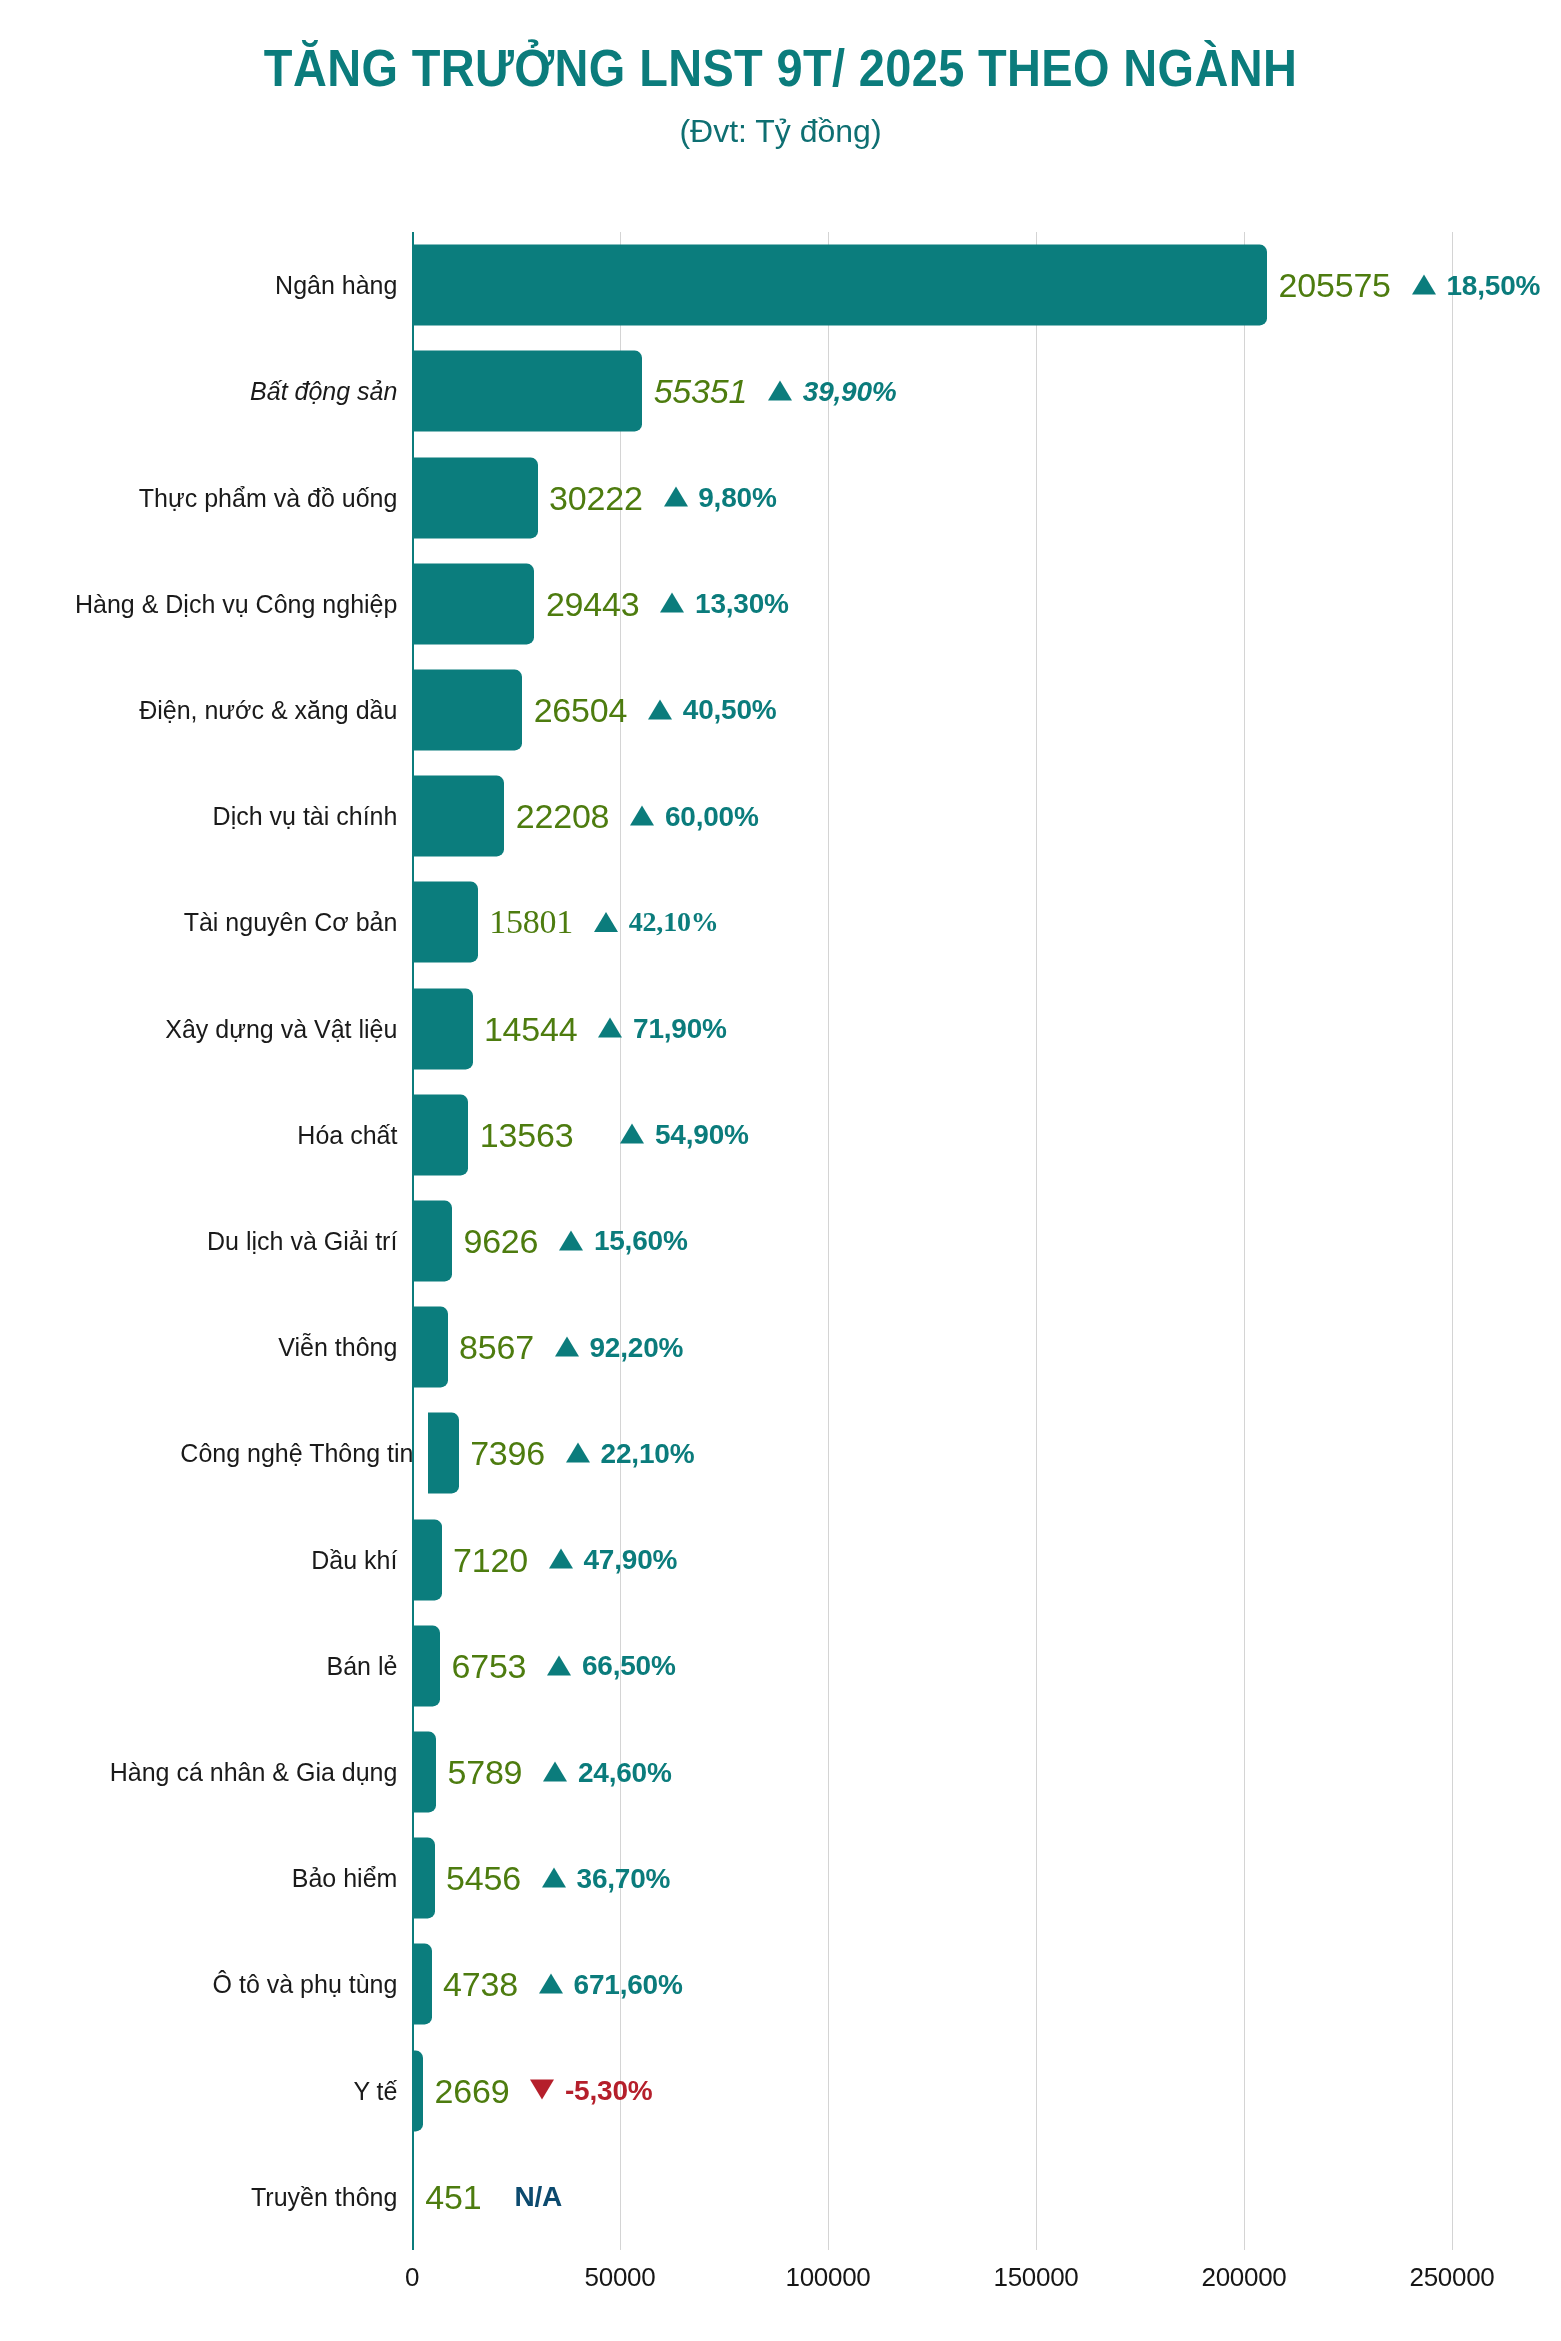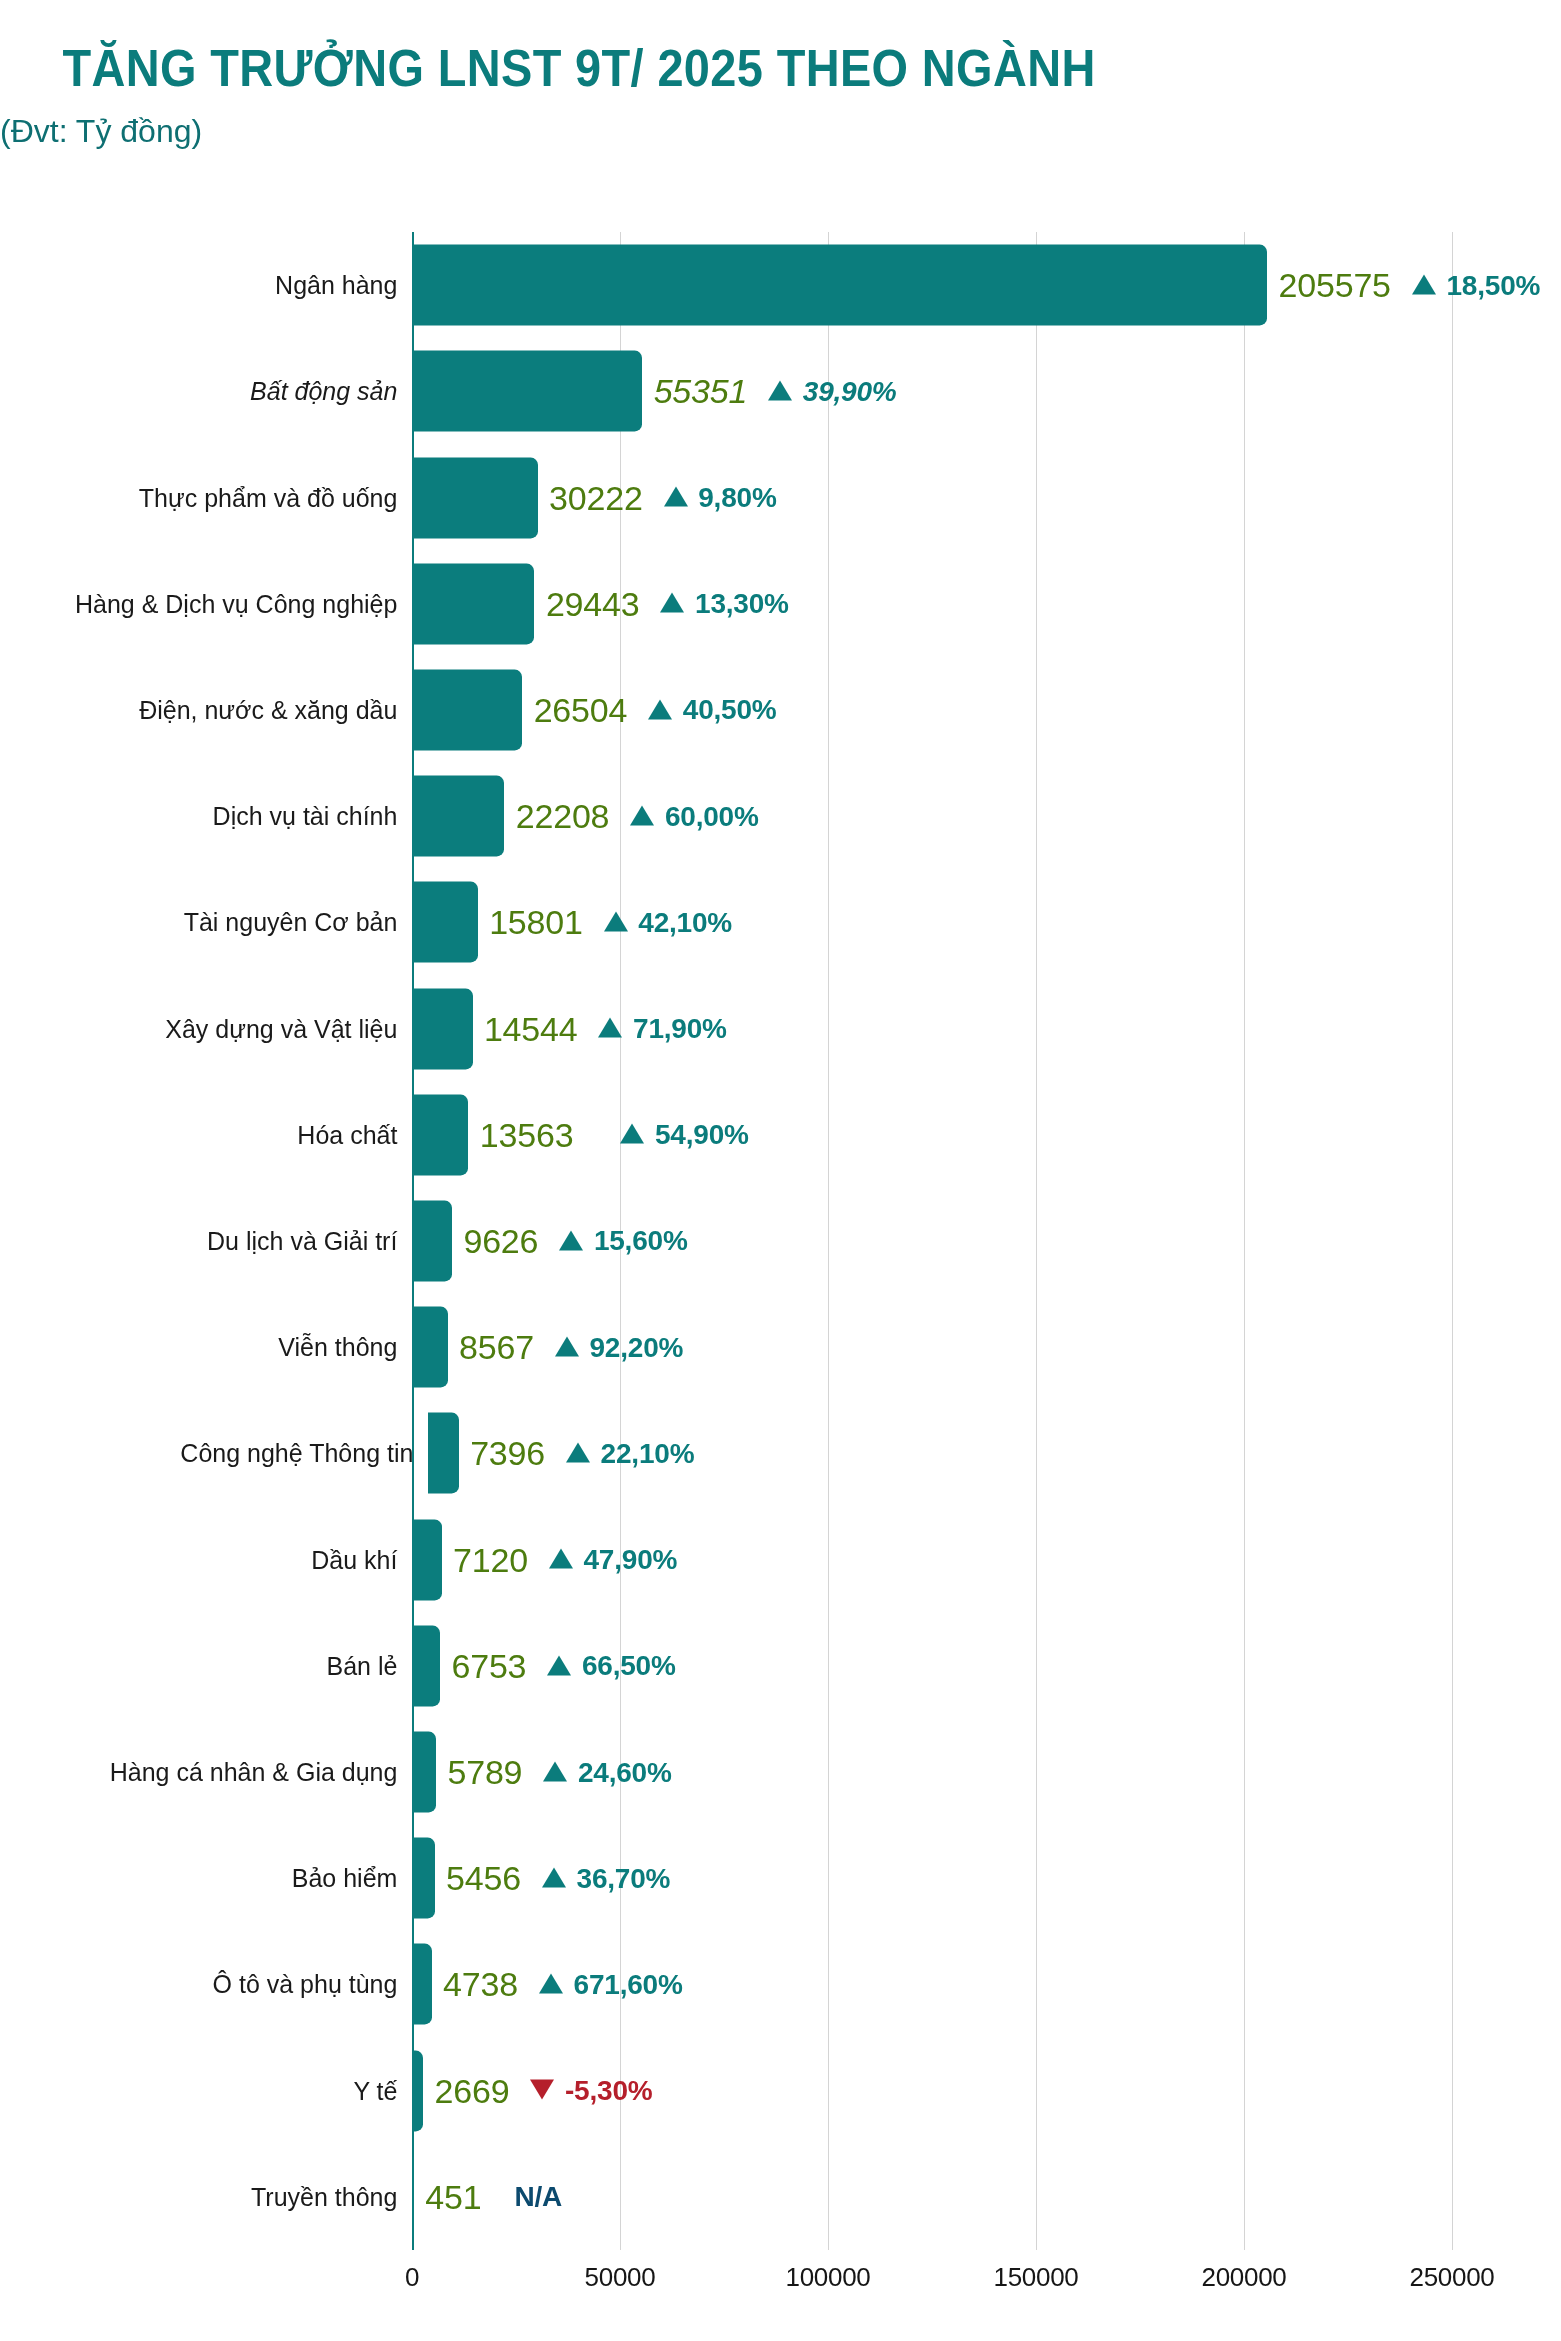--- a/index.html
+++ b/index.html
@@ -16,20 +16,21 @@
     width: 1561px;
     height: 2342px;
     background: #fff;
   }
 
   
   .header {
     position: absolute;
     left: 0; top: 0;
     width: 1561px;
+    text-align: center;
   }
   .chart-title {
     margin-top: 42px;
     font-size: 51px;
     font-weight: bold;
     color: #0B7C7C;
     letter-spacing: 0.4px;
     transform: scaleX(0.92);
     white-space: nowrap;
     line-height: 1.04;
@@ -249,21 +250,21 @@
             <span class="row-value">22208</span>
             <span class="row-pct up">
               <span class="tri up"></span>
               <span>60,00%</span>
             </span>
           </div>
         </div>
         <div class="row" style="top: 31.5789%; height: 5.26316%;">
           <div class="row-label">Tài nguyên Cơ bản</div>
           <div class="bar" style="width: 6.3204%; background: rgb(11, 125, 125);"></div>
-          <div class="row-meta" style="left: calc(6.3204% + 11.4px);">
+          <div class="row-meta" style="left: calc(6.3204% + 11.4px); font-family: Liberation Serif, serif;">
             <span class="row-value">15801</span>
             <span class="row-pct up">
               <span class="tri up"></span>
               <span>42,10%</span>
             </span>
           </div>
         </div>
         <div class="row" style="top: 36.8421%; height: 5.26316%;">
           <div class="row-label">Xây dựng và Vật liệu</div>
           <div class="bar" style="width: 5.8176%; background: rgb(11, 125, 125);"></div>

